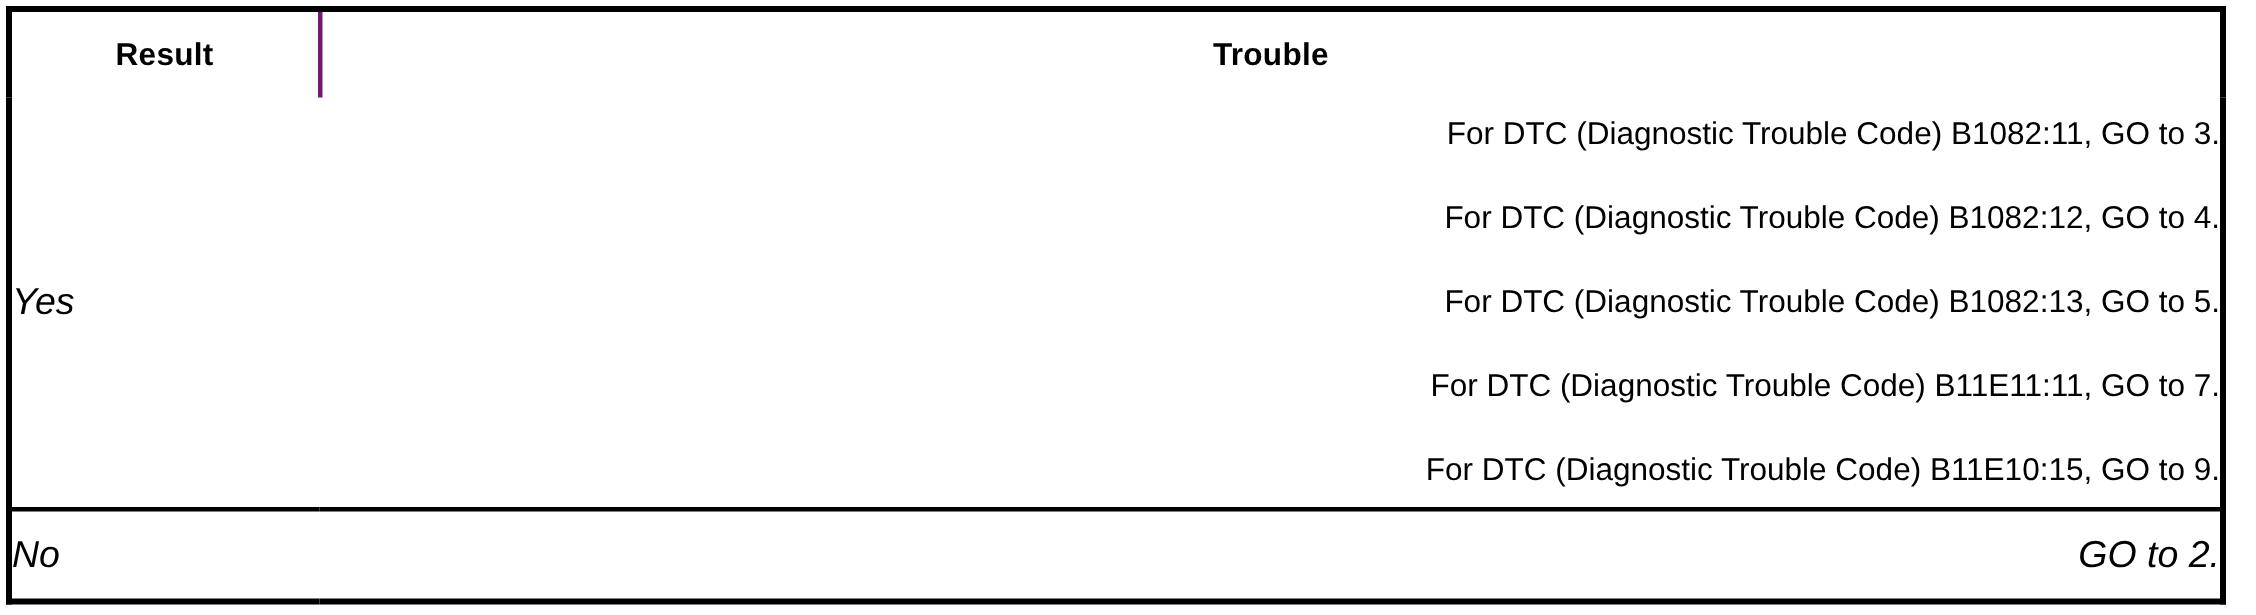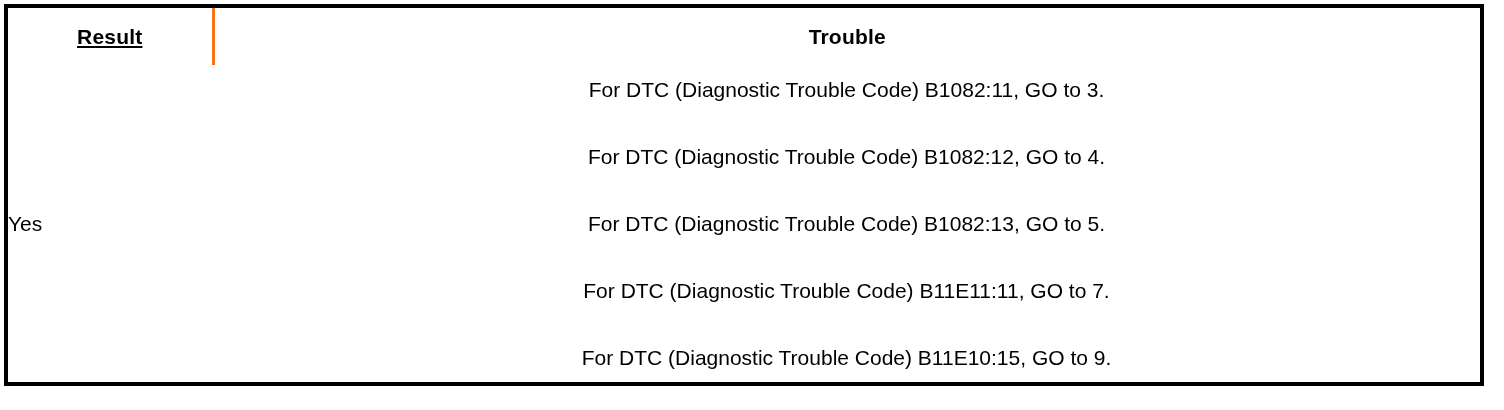--- a/index.html
+++ b/index.html
@@ -48,34 +48,33 @@
   
   .head-cell {
     height: 57px;
     text-align: center;
     font-size: 21px;
     font-weight: bold;
     letter-spacing: 0.2px;
     border-bottom: 3px solid #000000;
   }
   .head-cell.result-head {
-    border-right: 3px solid #f97316;
-    text-decoration: underline;
+    border-right: 3px solid #701a75;
   }
 
   
   .result-cell {
     border-right: 3px solid #000000;
     text-align: left;
     font-size: 21px;
     padding-left: 16px;
     vertical-align: middle;
   }
   .action-cell {
-    text-align: center;
+    text-align: right;
     font-size: 21px;
     padding-left: 14px;
   }
 
   .row-yes .result-cell,
   .row-yes .action-cell {
     border-bottom: 3px solid #000000;
   }
 
   .row-yes .action-cell {
@@ -89,27 +88,28 @@
 
   .action-line {
     display: block;
     font-size: 21px;
     line-height: 21px;
     margin: 0;
     padding: 0;
     height: 21px;
   }
   .action-line + .action-line {
-    margin-top: 46px;
+    margin-top: 35px;
   }
 
   .simple-text {
     display: block;
-    font-size: 21px;
+    font-size: 25px;
     line-height: 21px;
+    font-style: italic;
   }
 </style>
 </head>
 <body>
 
 <div class="sheet">
 
   <table class="dtc-table">
     <colgroup>
       <col class="col-result">
@@ -131,17 +131,25 @@
         </td>
         <td class="action-cell">
           <span class="action-line">For DTC (Diagnostic Trouble Code) B1082:11, GO to 3.</span>
           <span class="action-line">For DTC (Diagnostic Trouble Code) B1082:12, GO to 4.</span>
           <span class="action-line">For DTC (Diagnostic Trouble Code) B1082:13, GO to 5.</span>
           <span class="action-line">For DTC (Diagnostic Trouble Code) B11E11:11, GO to 7.</span>
           <span class="action-line">For DTC (Diagnostic Trouble Code) B11E10:15, GO to 9.</span>
         </td>
       </tr>
 
+      <tr class="row-no">
+        <td class="result-cell">
+          <span class="simple-text">No</span>
+        </td>
+        <td class="action-cell">
+          <span class="simple-text">GO to 2.</span>
+        </td>
+      </tr>
 
     </tbody>
   </table>
 
 </div>
 
 </body></html>

